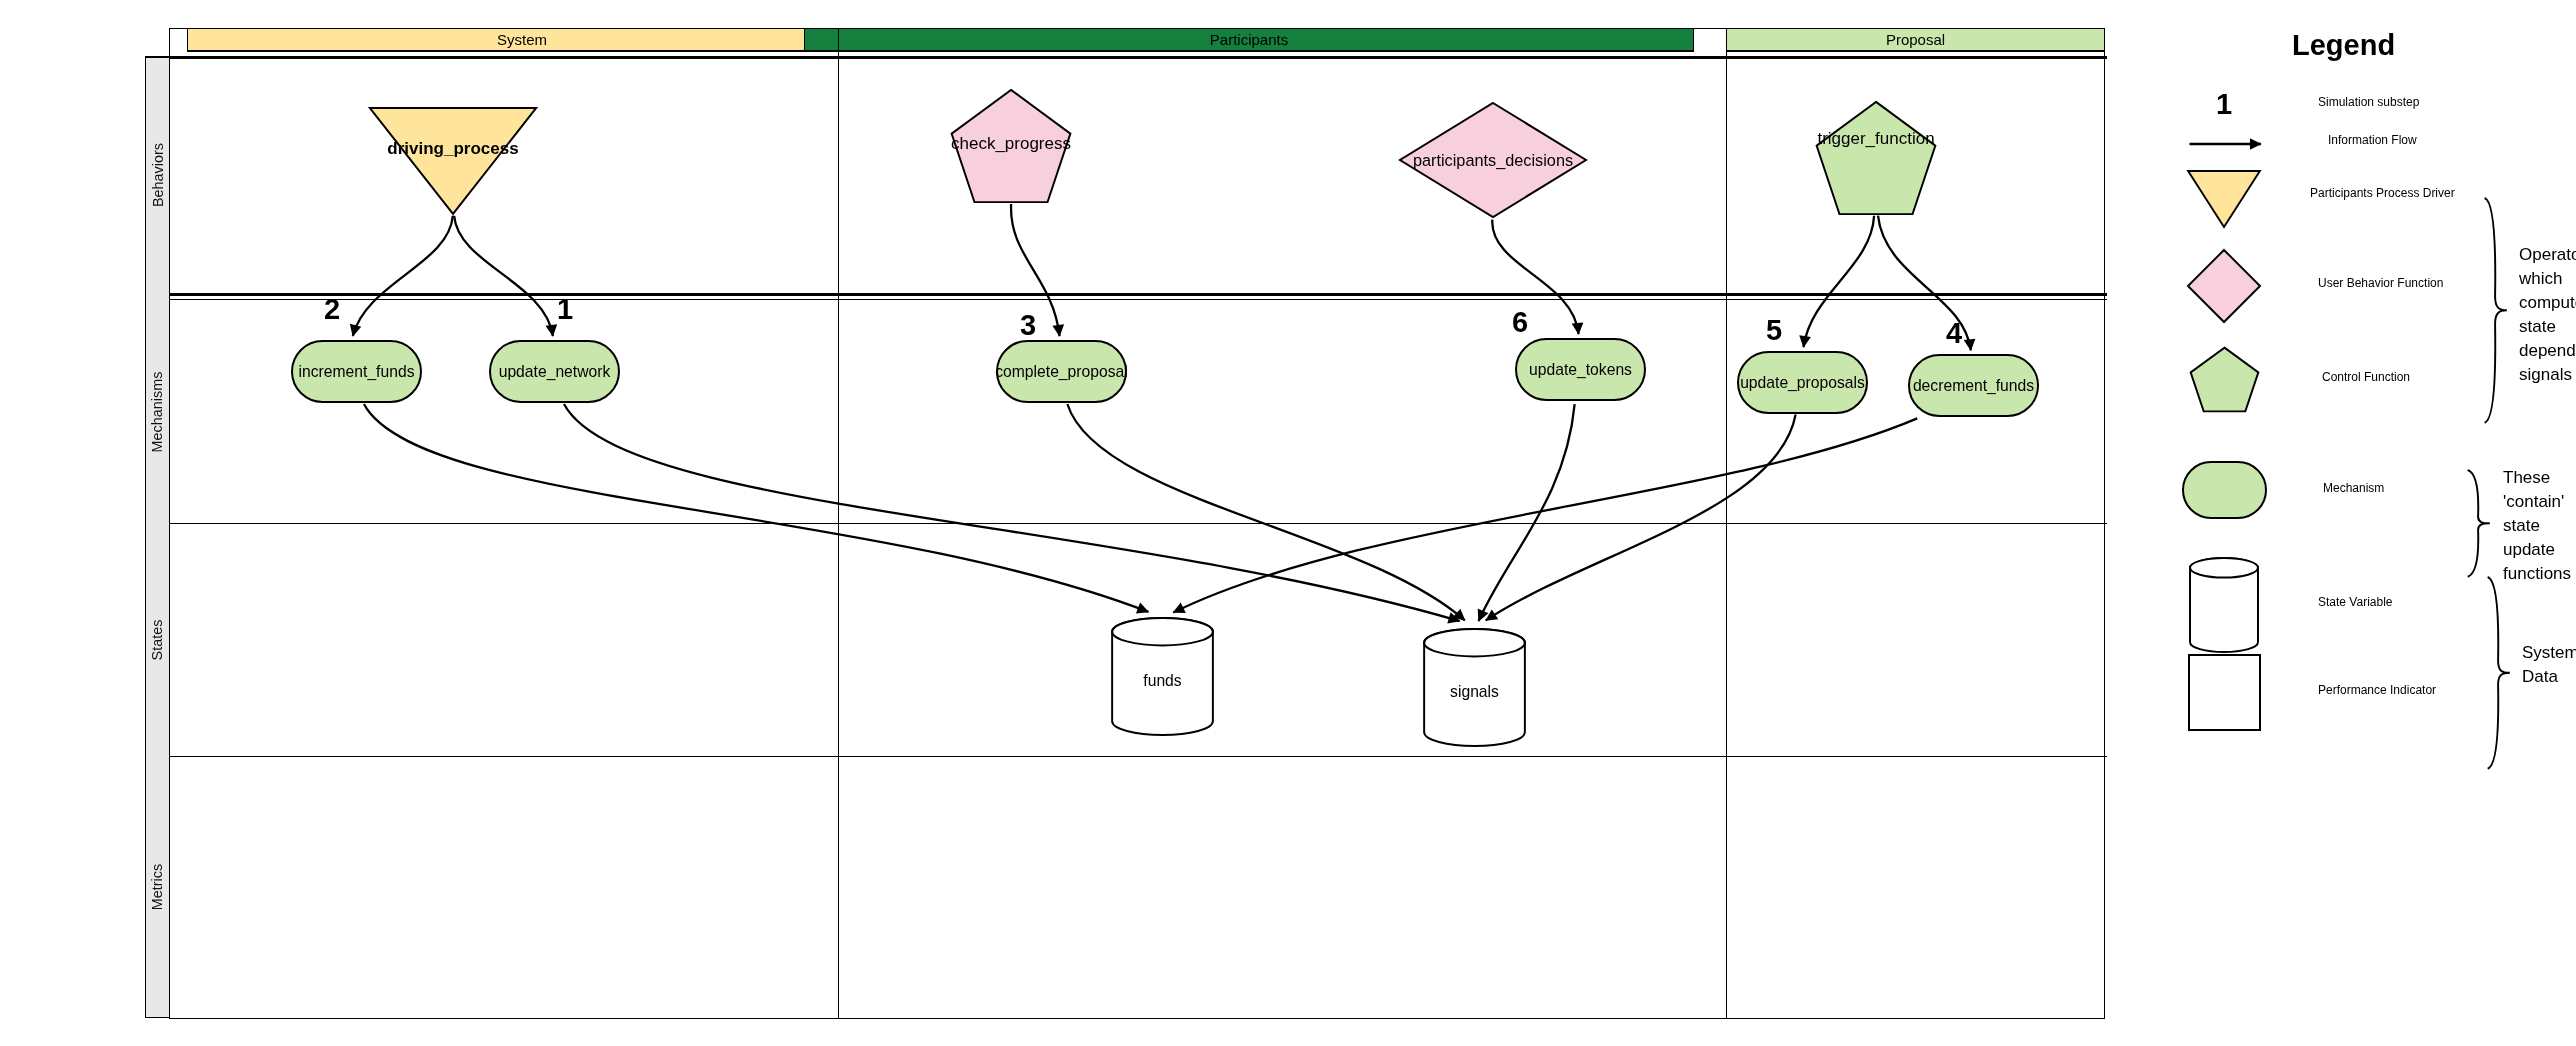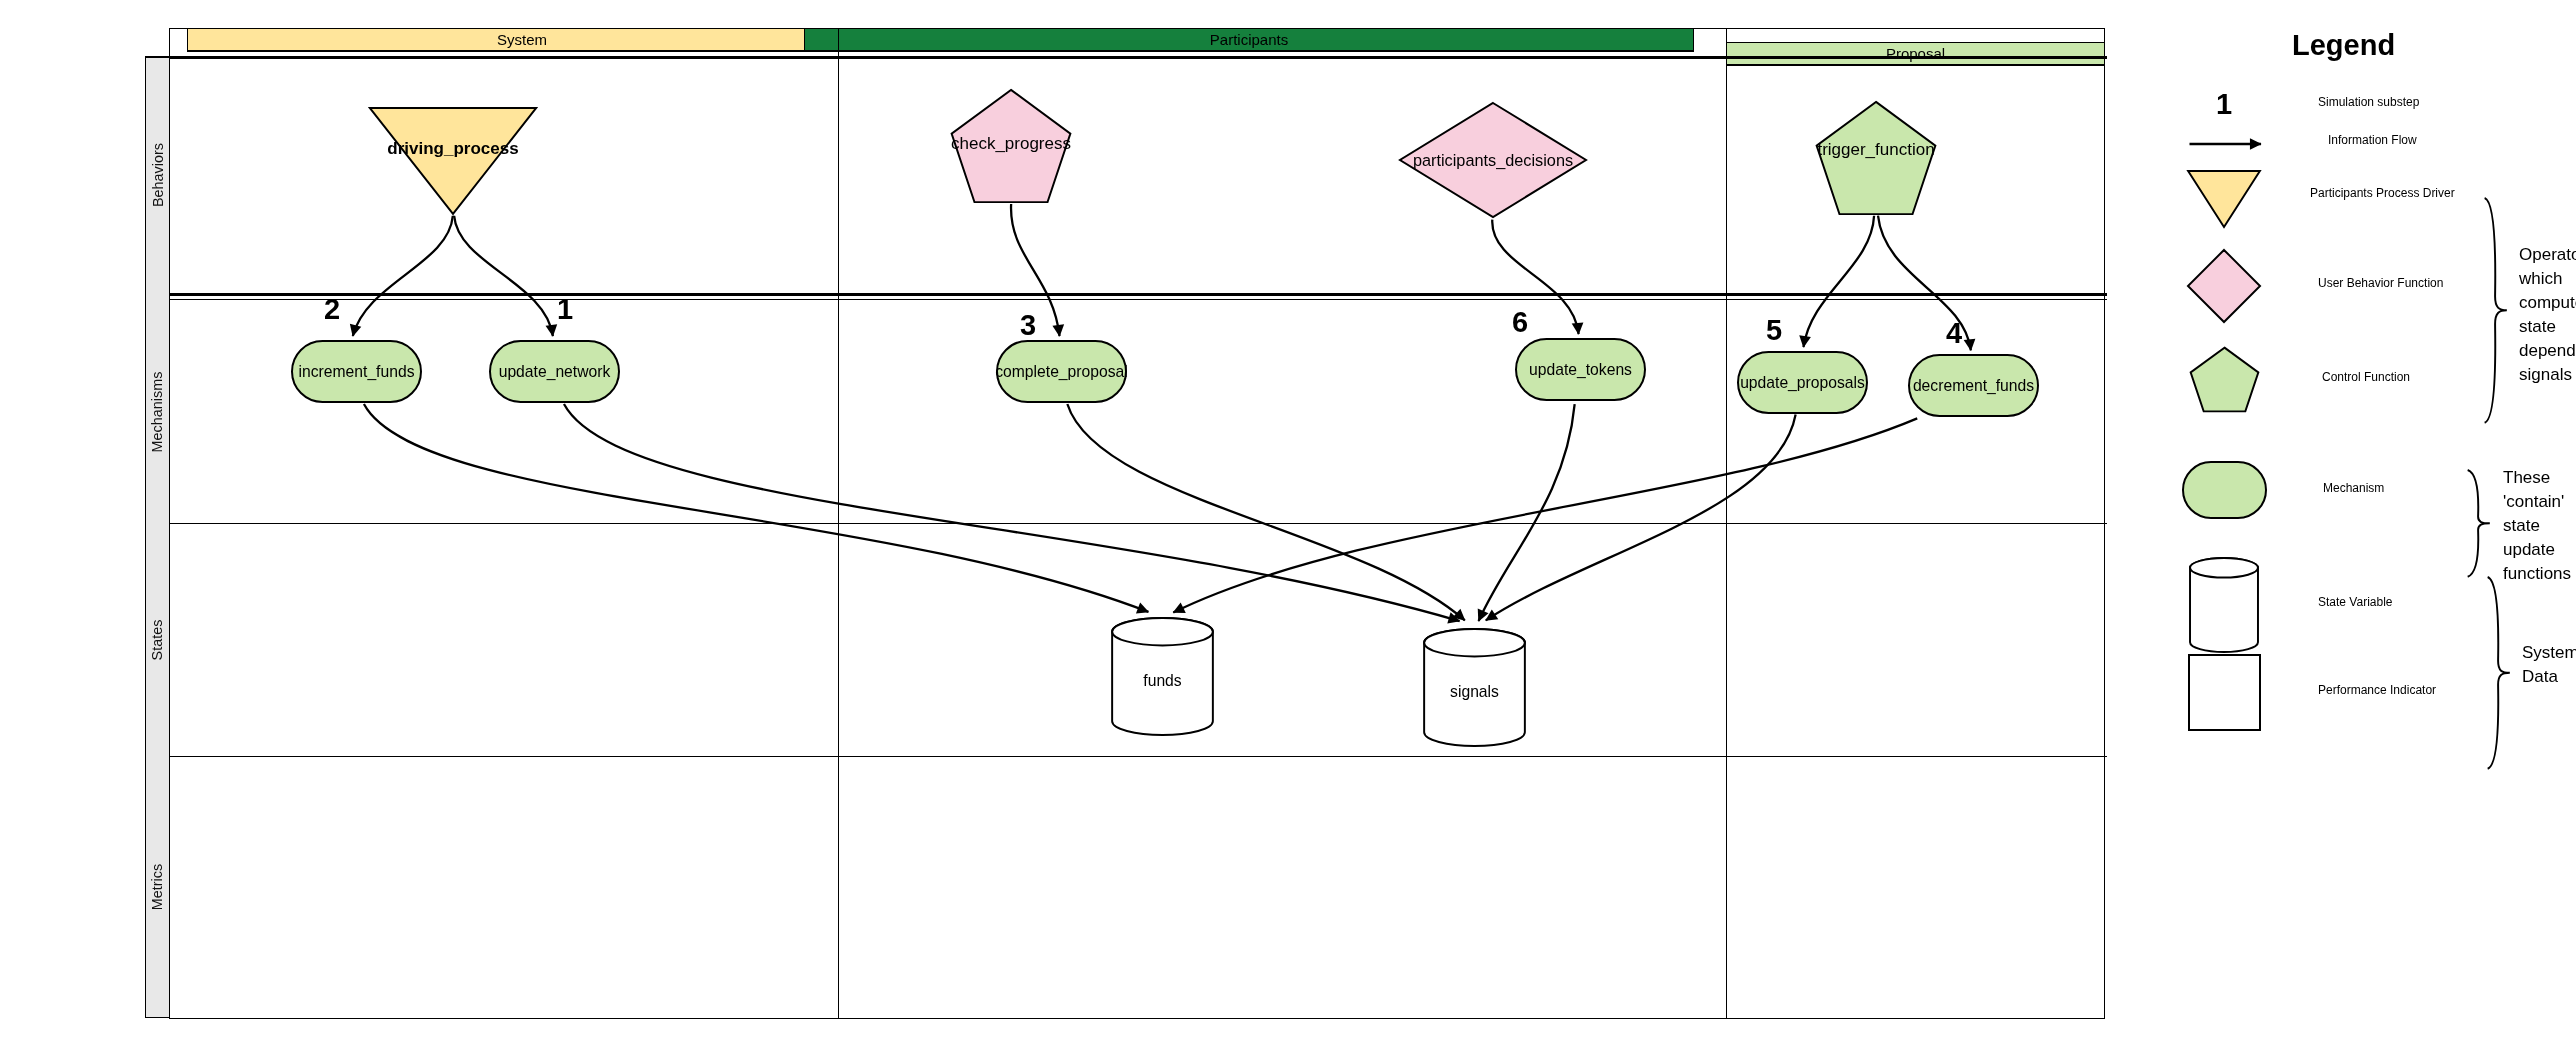--- a/index.html
+++ b/index.html
@@ -35,21 +35,21 @@
 <body>
 
 <div class="abs main-frame"></div>
 
 <div class="abs hdr-cell" style="left:187px;width:670px;background:#FFE59B;border-bottom-width:2px;">
   <span>System</span>
 </div>
 <div class="abs hdr-cell" style="left:804px;width:890px;background:#15803d;border-bottom-width:2px;text-align:center;">
   <span>Participants</span>
 </div>
-<div class="abs hdr-cell" style="left:1726px;width:379px;background:#C9E7AC;border-bottom-width:2px;margin-top:14px;">
+<div class="abs hdr-cell" style="left:1726px;width:379px;background:#C9E7AC;border-bottom-width:2px;">
   <span>Proposal</span>
 </div>
 
 <div class="abs hline" style="left:145px;top:56px;width:1962px;height:3.3px;"></div>
 <div class="abs hline" style="left:145px;top:293px;width:1962px;height:3.3px;"></div>
 <div class="abs hline" style="left:145px;top:299px;width:1962px;height:1.3px;"></div>
 <div class="abs hline" style="left:145px;top:523px;width:1962px;height:1.3px;"></div>
 <div class="abs hline" style="left:145px;top:756px;width:1962px;height:1.3px;"></div>
 
 <div class="abs vline" style="left:838px;top:27.5px;height:990px;"></div>
@@ -88,21 +88,21 @@
   <svg width="190" height="118" viewBox="0 0 290 180">
     <polygon points="145,3 287,90 145,177 3,90" fill="#F8CFDD" stroke="#000" stroke-width="3"></polygon>
   </svg>
   <div class="shape-label" style="top:50px;font-size:16.3px;">participants_decisions</div>
 </div>
 
 <div class="abs" style="left:1814px;top:99px;width:124px;height:118px;">
   <svg width="124" height="118" viewBox="0 0 190 180">
     <polygon points="95,4 186,71 151,176 39,176 4,71" fill="#C9E7AC" stroke="#000" stroke-width="3"></polygon>
   </svg>
-  <div class="shape-label" style="top:41px;">trigger_function</div>
+  <div class="shape-label" style="top:30px;">trigger_function</div>
 </div>
 
 <div class="abs pill" style="left:291px;top:340px;width:131px;height:63px;">
   <span>increment_funds</span>
 </div>
 <div class="abs pill" style="left:489px;top:340px;width:131px;height:63px;">
   <span>update_network</span>
 </div>
 <div class="abs pill" style="left:996px;top:340px;width:131px;height:63px;">
   <span>complete_proposal</span>

